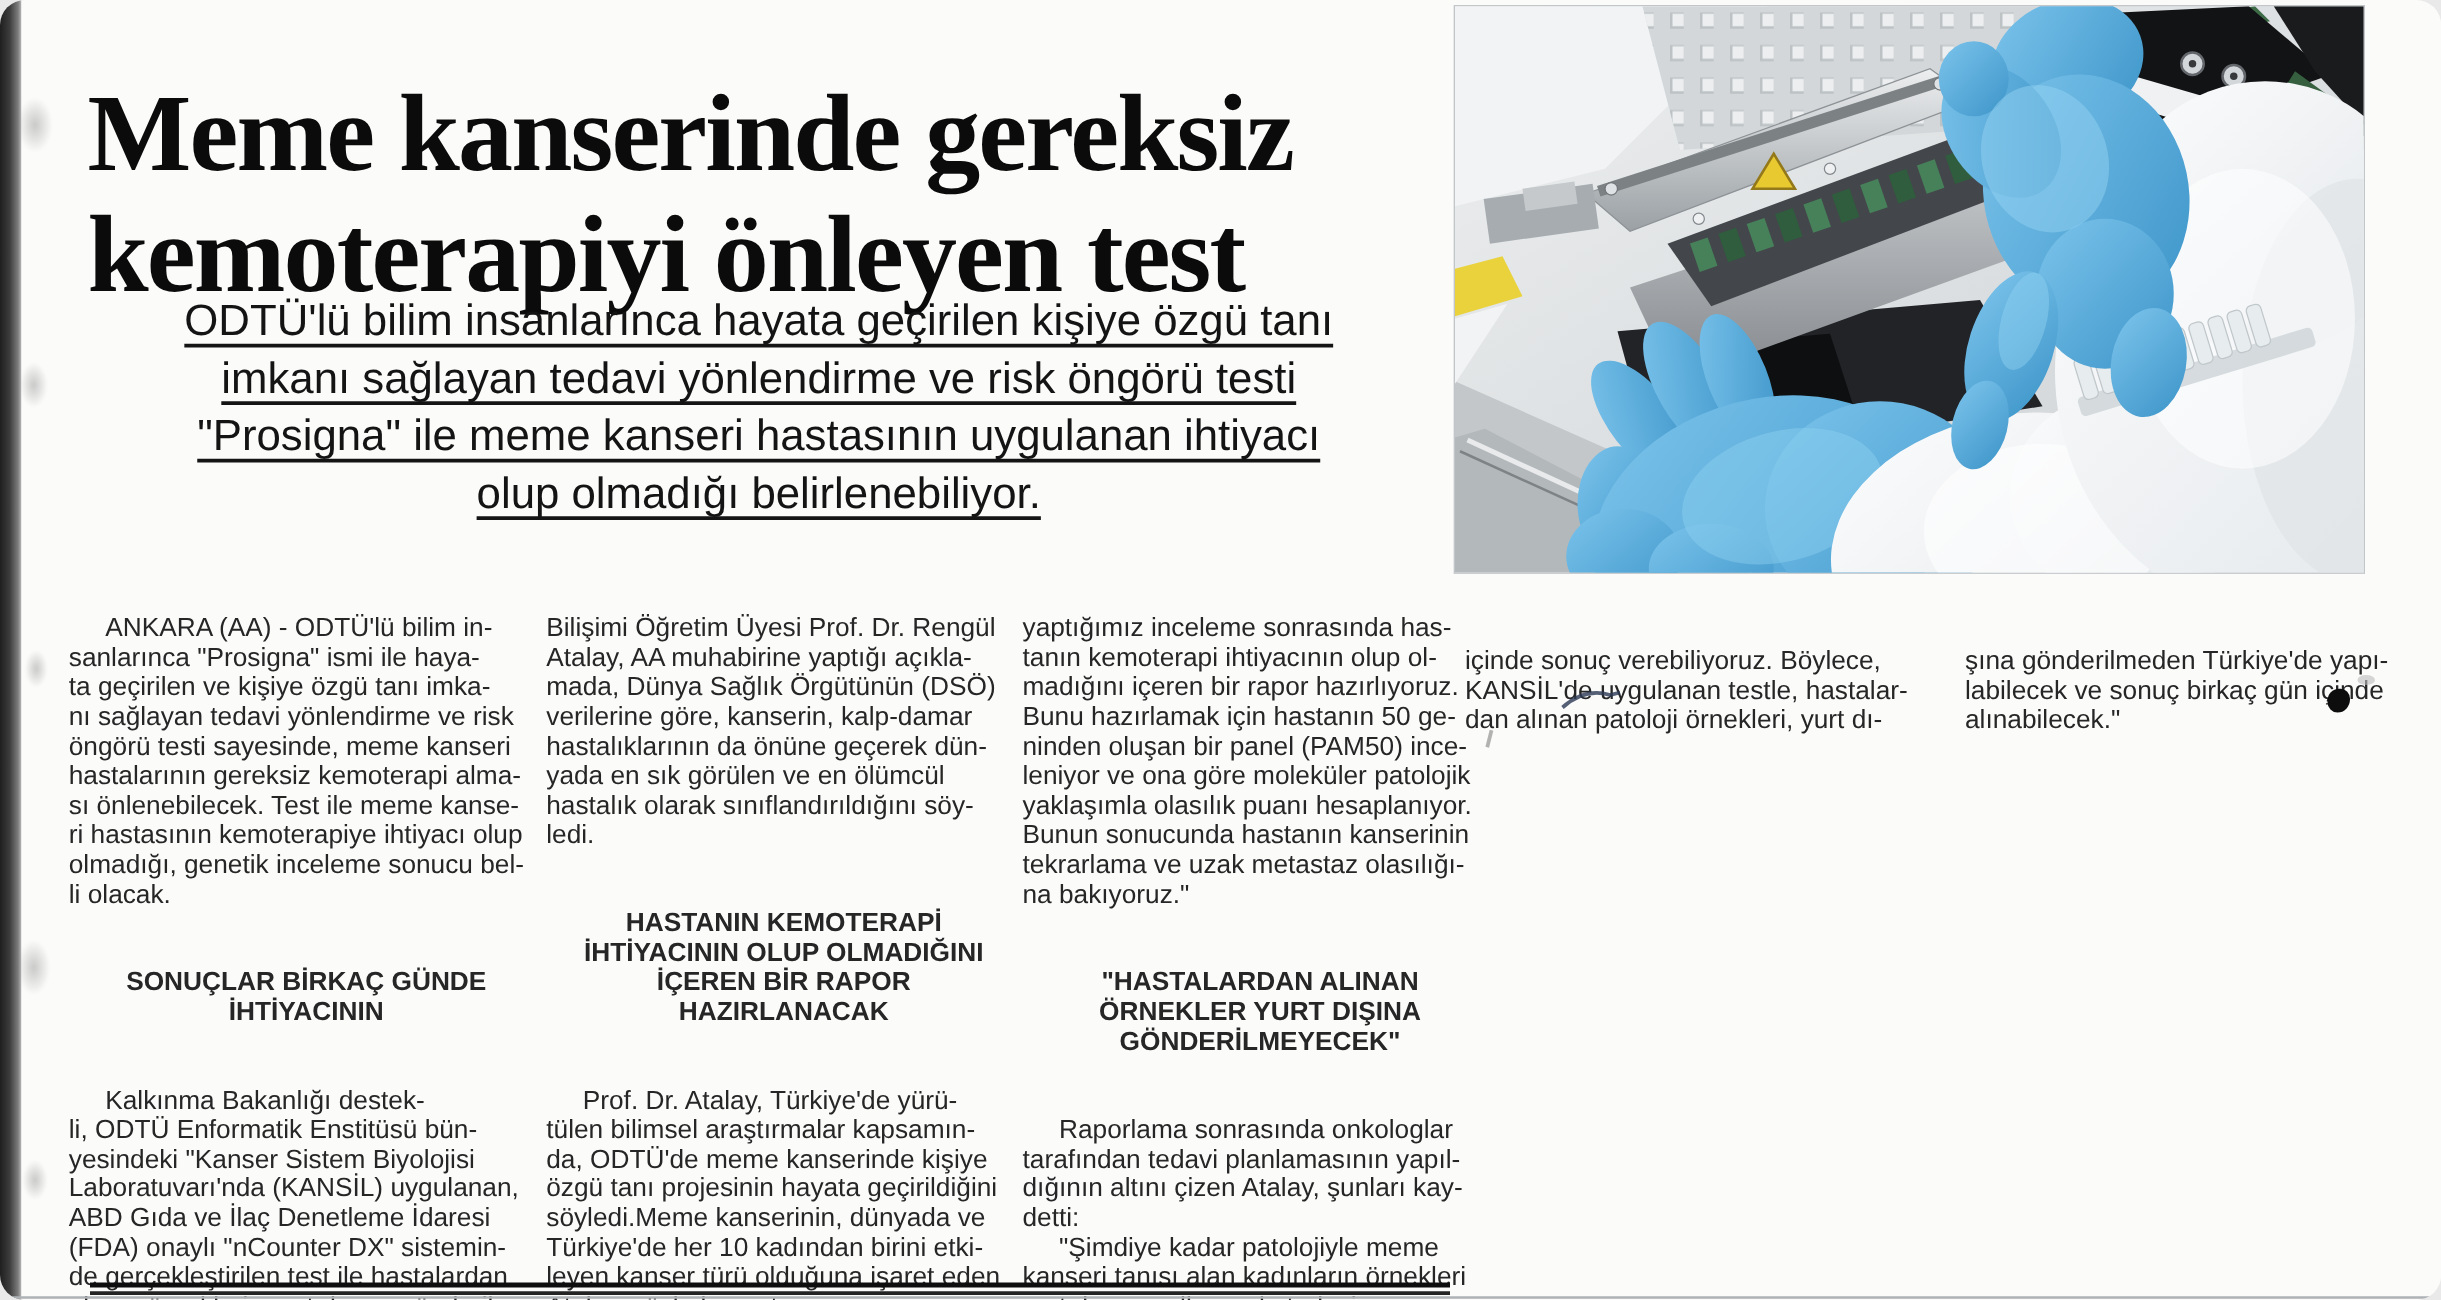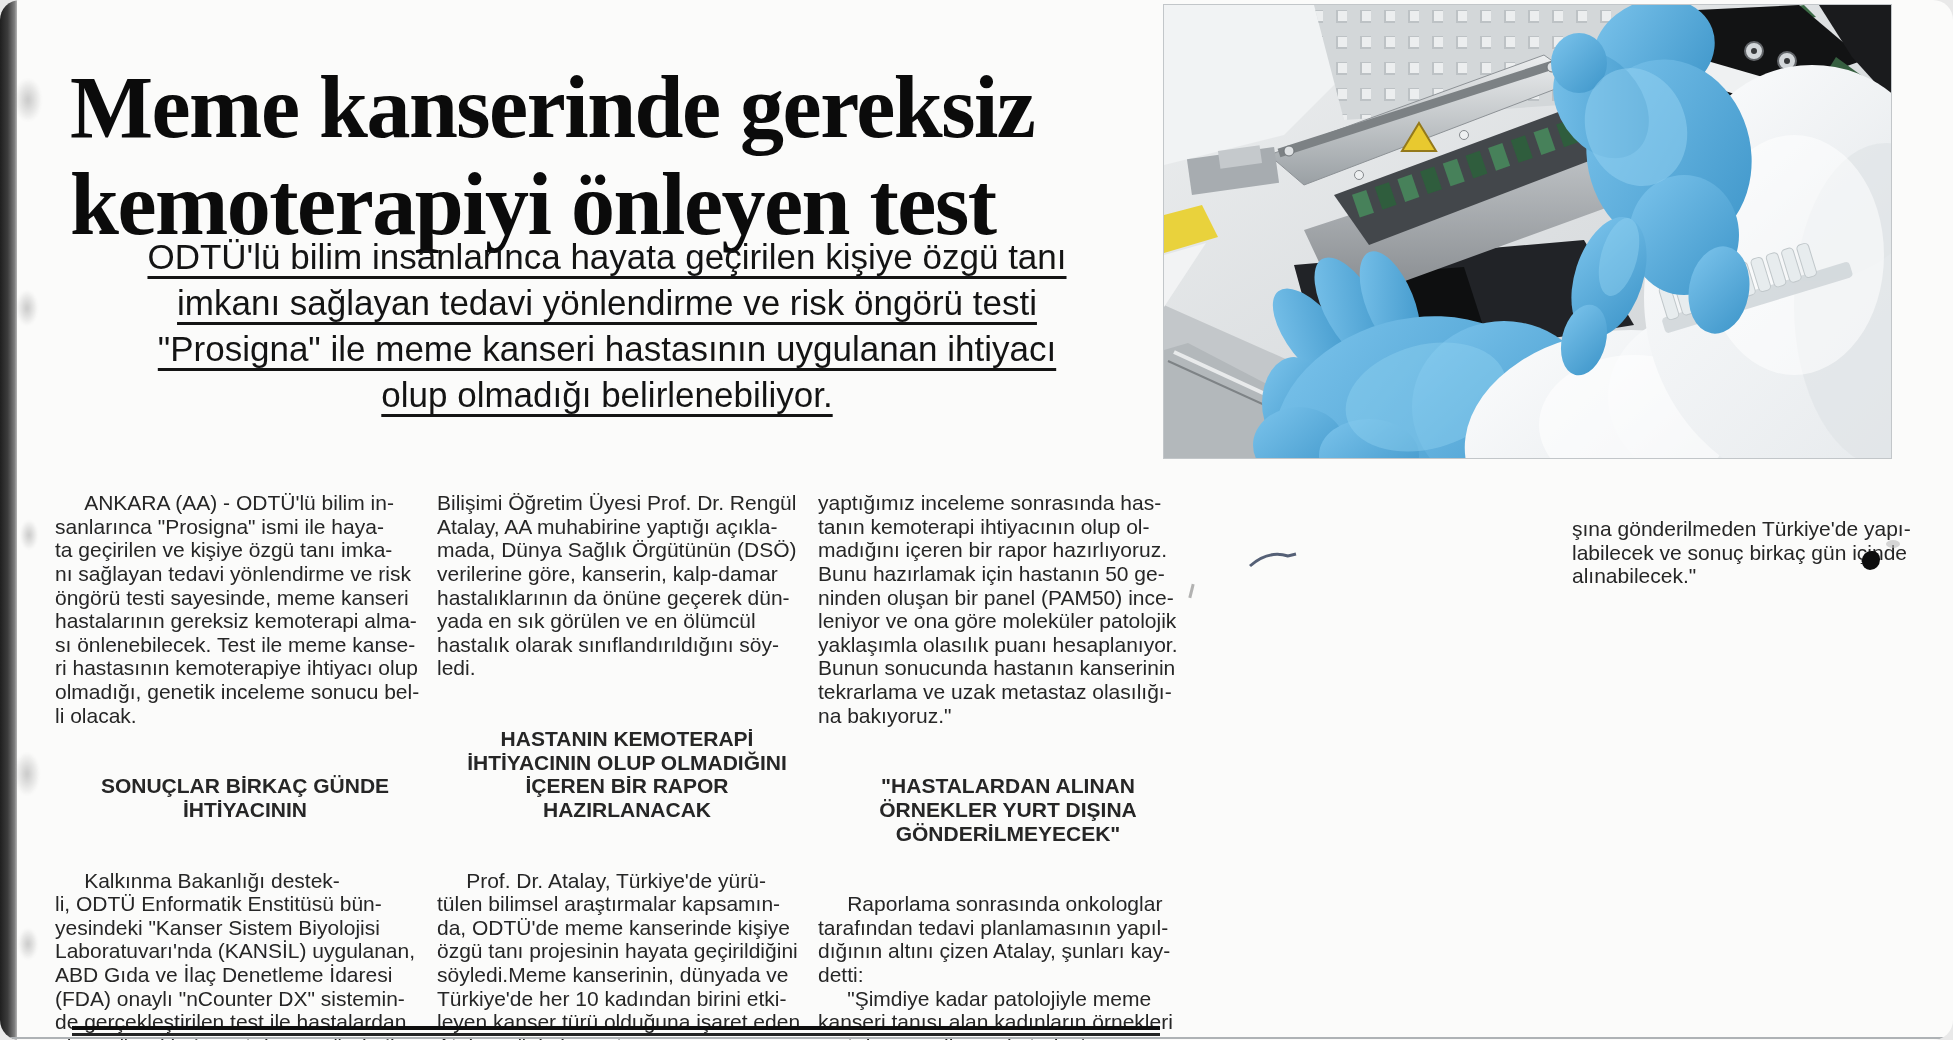--- a/index.html
+++ b/index.html
@@ -286,20 +286,25 @@
 detti:
      "Şimdiye kadar patolojiyle meme
 kanseri tanısı alan kadınların örnekleri
 yurt dışına yollanarak, tedavi programı
 planlanıyordu. Yurt dışına kullandığın-
 da sonuç 15-30 gün içinde alınabili-
 yordu ancak şimdi ise bu test ile has-
 tadan örnek geldikten sonra 3-4 gün</p>
   </div>
 
+  <div id="col3" class="col">
+    <p>içinde sonuç verebiliyoruz. Böylece,
+KANSİL'de uygulanan testle, hastalar-
+dan alınan patoloji örnekleri, yurt dı-</p>
+  </div>
 
   <div id="col4" class="col">
     <p>şına gönderilmeden Türkiye'de yapı-
 labilecek ve sonuç birkaç gün içinde
 alınabilecek."</p>
   </div>
 
   <svg id="pen-curve" width="60" height="26">
     <path d="M4 20 Q 22 4 42 10 L 50 8" stroke="#2c3a55" stroke-width="3" fill="none" opacity="0.8"></path>
   </svg>

